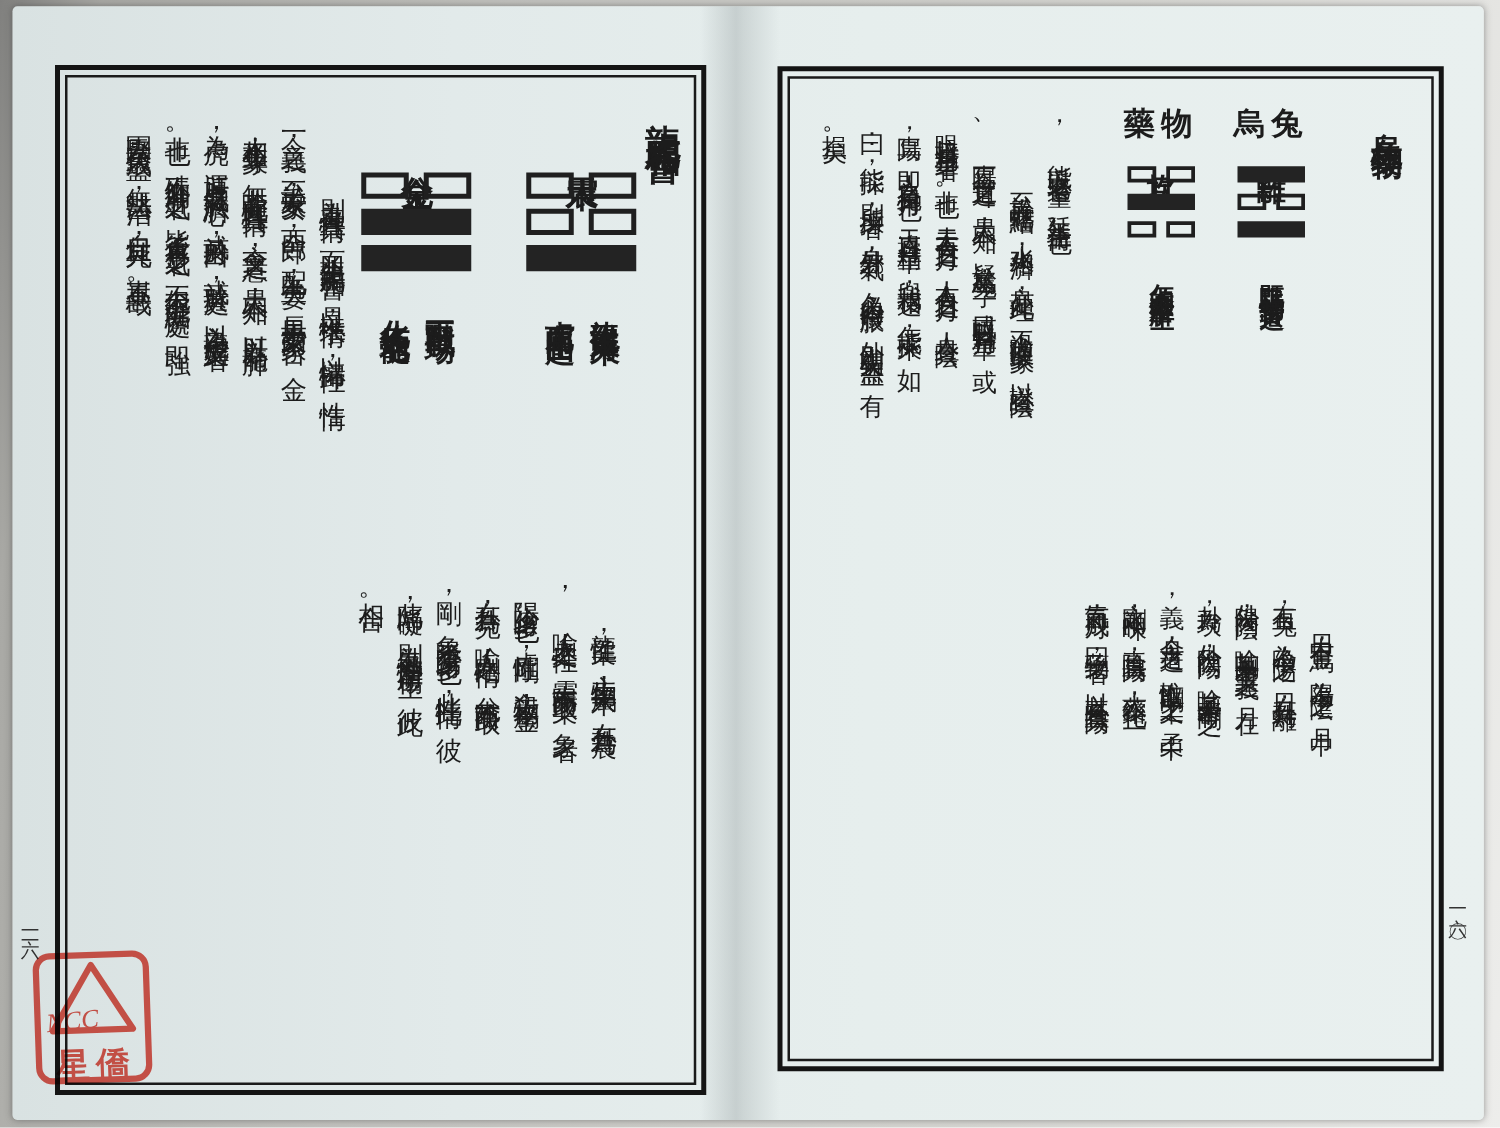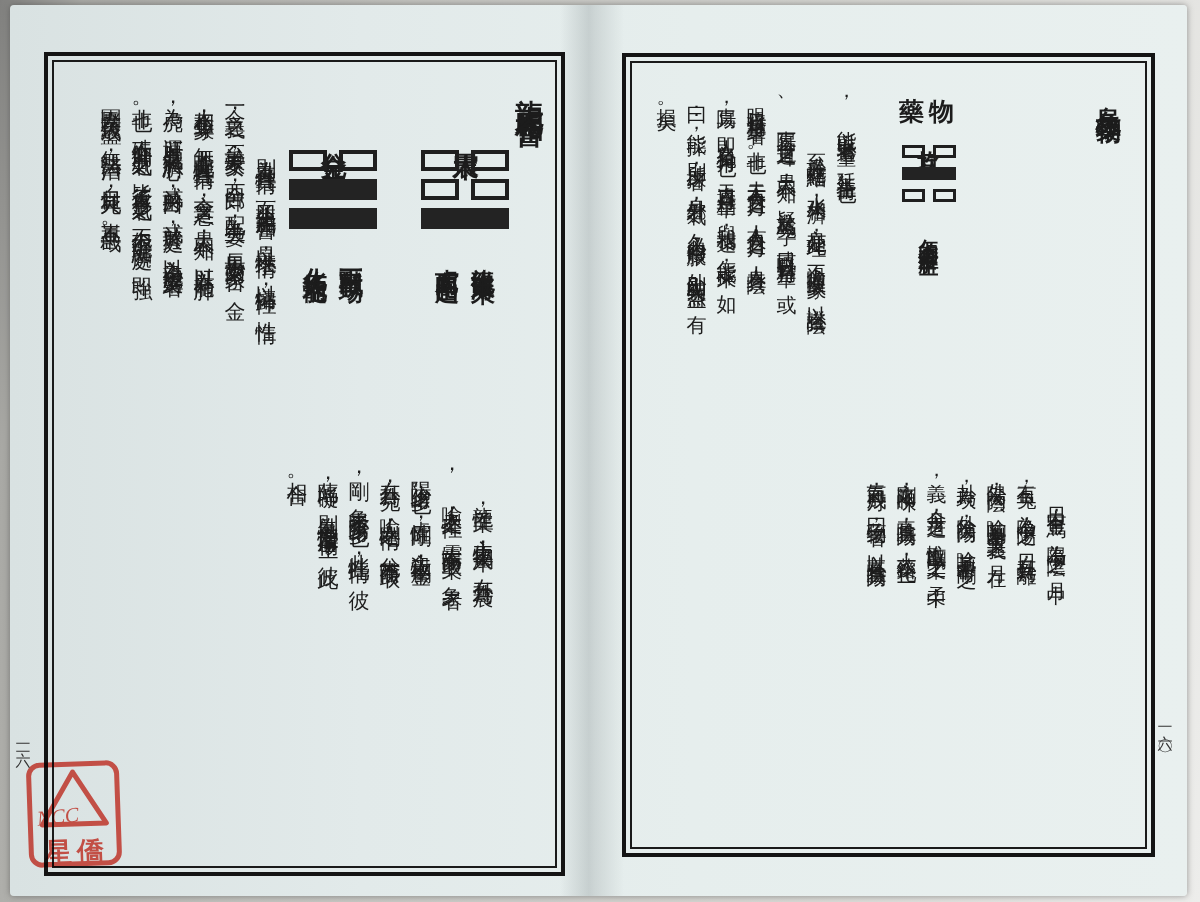--- a/index.html
+++ b/index.html
@@ -12,21 +12,21 @@
     background:linear-gradient(to right,rgba(130,140,140,0) 0%,rgba(120,130,132,.28) 45%,rgba(100,110,112,.18) 55%,rgba(130,140,140,0) 100%);}
   .page-frame{position:absolute;border:4px solid #141414;}
   .frame-left{left:44px;top:52px;width:521px;height:824px;box-sizing:border-box;}
   .frame-right{left:622px;top:53px;width:533px;height:804px;box-sizing:border-box;}
   .frame-inner{position:absolute;inset:4px;border:2px solid #1a1a1a;}
   .content{position:absolute;inset:10px;}
   .vcol{position:absolute;writing-mode:vertical-rl;text-orientation:upright;
     line-height:1.05;color:#1c1c1c;white-space:nowrap;}
   .title-col{font-weight:bold;}
   .body-col{overflow:visible;}
-  .unit{position:absolute;display:flex;flex-direction:column;align-items:center;margin-top:12px;}
+  .unit{position:absolute;display:flex;flex-direction:column;align-items:center;}
   .pair-header{direction:rtl;font-weight:bold;text-align:center;color:#1c1c1c;
     letter-spacing:5px;line-height:1;margin-bottom:9px;white-space:nowrap;}
   .stack-label{writing-mode:vertical-rl;text-orientation:upright;font-weight:bold;
     color:#1c1c1c;line-height:1;letter-spacing:2px;}
   .trigram{display:flex;flex-direction:column;align-items:center;}
   .tri-line{display:flex;box-sizing:border-box;}
   .tri-line.solid{background:#232323;}
   .tri-line.broken{background:transparent;justify-content:space-between;}
   .tri-seg{box-sizing:border-box;background:transparent;}
   .verse-row{display:flex;flex-direction:row-reverse;justify-content:center;}
@@ -97,20 +97,35 @@
           <div class="vcol body-col" style="right: 392px; top: 20px; height: 762px; width: 26px; font-size: 21px; letter-spacing: 3px; padding-top: 0px;">非也。殊不知肝肺之氣，皆後天有形之氣，不但不能凝結一處，即強</div>
           <div class="vcol body-col" style="right: 423px; top: 20px; height: 762px; width: 26px; font-size: 21px; letter-spacing: 3px; padding-top: 0px;">團聚積久成蠱，無法醫治，自促其死，豈不愚哉。</div>
         </div>
     </div>
   </div>
 
   <div class="page-frame frame-right">
     <div class="frame-inner">
       <div class="content">
           <div class="vcol title-col" style="right: 14px; top: 14px; font-size: 25px; letter-spacing: 4px;">烏兔藥物</div>
+          <div class="unit" style="right: 70px; top: 14px; width: 96px;">
+            <div class="pair-header" style="font-size: 25px;">烏兔</div>
+            <div class="stack-label" style="font-size: 23px; margin-bottom: 8px;">離日</div>
+            <div class="trigram">
+              <div class="tri-line solid" style="width: 54px; height: 13px; margin-bottom: 9px;"></div>
+              <div class="tri-line broken" style="width: 54px; height: 13px; margin-bottom: 9px;">
+                <div class="tri-seg" style="width: 23px; height: 13px; border: 3px solid rgb(31, 31, 31);"></div>
+                <div class="tri-seg" style="width: 23px; height: 13px; border: 3px solid rgb(31, 31, 31);"></div>
+              </div>
+              <div class="tri-line solid" style="width: 54px; height: 13px; margin-bottom: 9px;"></div>
+            </div>
+            <div class="verse-row" style="margin-top: 12px; gap: 0px;">
+              <div class="verse" style="font-size: 20px;">既驅二物歸黃道</div>
+            </div>
+          </div>
           <div class="unit" style="right: 158px; top: 14px; width: 96px;">
             <div class="pair-header" style="font-size: 25px;">藥物</div>
             <div class="stack-label" style="font-size: 23px; margin-bottom: 8px;">坎月</div>
             <div class="trigram">
               <div class="tri-line broken" style="width: 54px; height: 13px; margin-bottom: 9px;">
                 <div class="tri-seg" style="width: 23px; height: 13px; border: 3px solid rgb(31, 31, 31);"></div>
                 <div class="tri-seg" style="width: 23px; height: 13px; border: 3px solid rgb(31, 31, 31);"></div>
               </div>
               <div class="tri-line solid" style="width: 54px; height: 13px; margin-bottom: 9px;"></div>
               <div class="tri-line broken" style="width: 54px; height: 13px; margin-bottom: 9px;">

